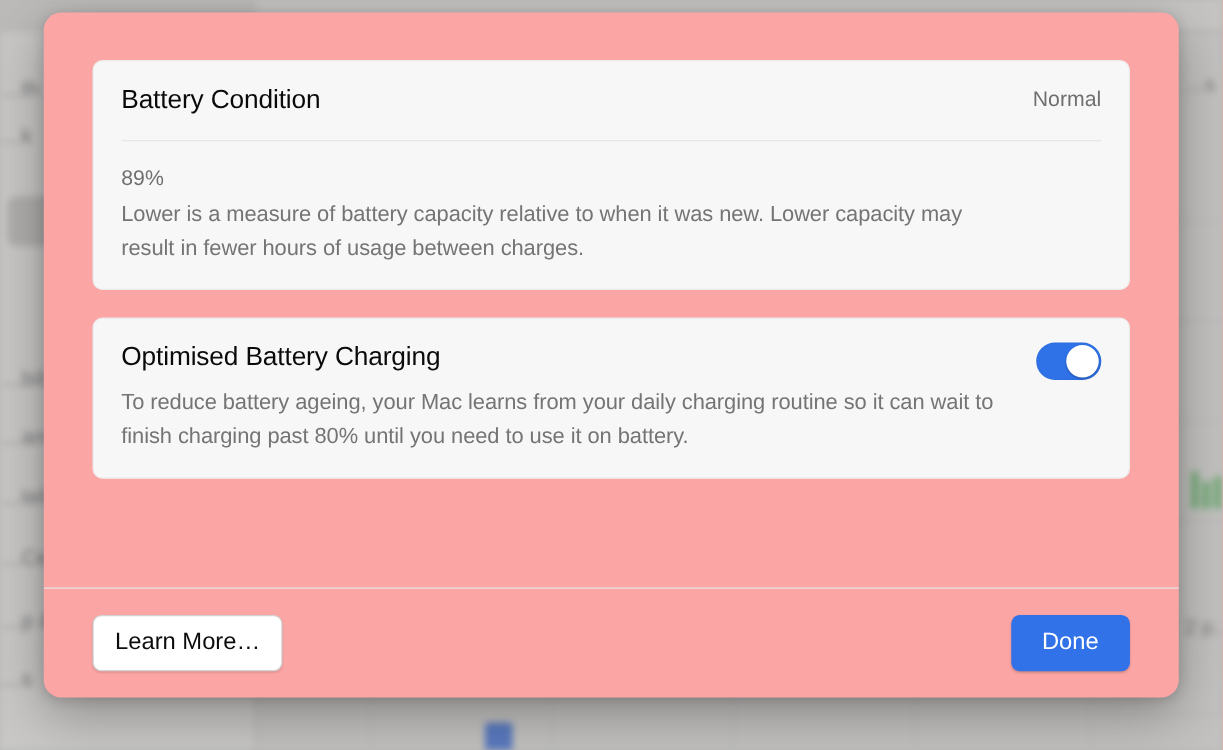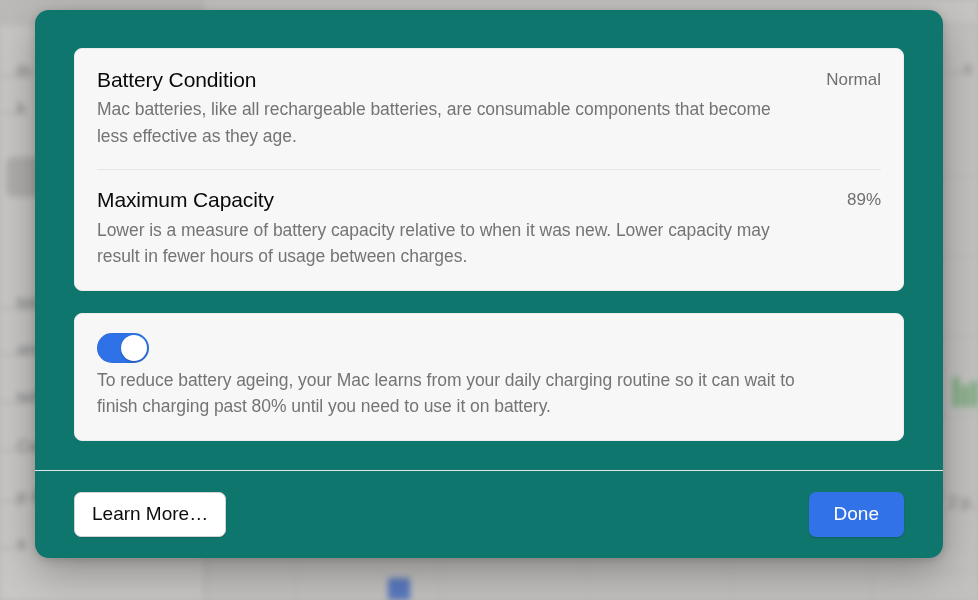--- a/index.html
+++ b/index.html
@@ -252,47 +252,46 @@
       <div class="bd-text" style="left: 948px; top: 494px;">2 p…</div>
     </div>
   <div id="bd-bars">
       <div class="bd-bar" style="left: 953px; bottom: 193px; width: 6px; height: 30px; background: rgb(118, 171, 121);"></div>
       <div class="bd-bar" style="left: 962px; bottom: 193px; width: 6px; height: 22px; background: rgb(118, 171, 121);"></div>
       <div class="bd-bar" style="left: 971px; bottom: 193px; width: 6px; height: 26px; background: rgb(118, 171, 121);"></div>
       <div class="bd-bar" style="left: 388px; bottom: 0px; width: 22px; height: 22px; background: rgb(90, 122, 192);"></div>
     </div>
 </div>
 
-<div id="sheet" style="background: #0f766e;">
+<div id="sheet" style="background: #fca5a5;">
 
   <div class="sheet-body">
 
     <div class="card" style="background: rgb(247, 247, 247);">
 
       <div class="row">
         <div class="row-head">
           <div class="row-title">Battery Condition</div>
           <div class="row-value">Normal</div>
         </div>
-        <div class="row-desc">Mac batteries, like all rechargeable batteries, are consumable components that become less effective as they age.</div>
       </div>
 
       <div class="row">
         <div class="row-head">
-          <div class="row-title">Maximum Capacity</div>
           <div class="row-value">89%</div>
         </div>
         <div class="row-desc">Lower is a measure of battery capacity relative to when it was new. Lower capacity may result in fewer hours of usage between charges.</div>
       </div>
 
     </div>
 
     <div class="card" style="background: rgb(247, 247, 247);">
       <div class="row">
         <div class="row-head">
+          <div class="row-title">Optimised Battery Charging</div>
           <div class="switch" style="background: rgb(47, 114, 232);">
             <div class="knob"></div>
           </div>
         </div>
         <div class="row-desc">To reduce battery ageing, your Mac learns from your daily charging routine so it can wait to finish charging past 80% until you need to use it on battery.</div>
       </div>
     </div>
 
   </div>
 

